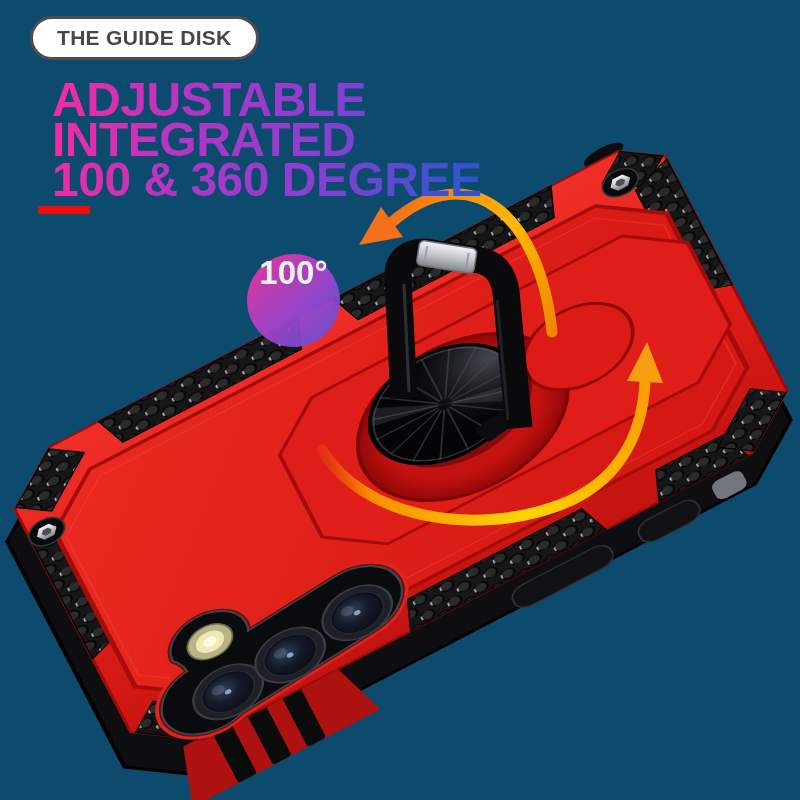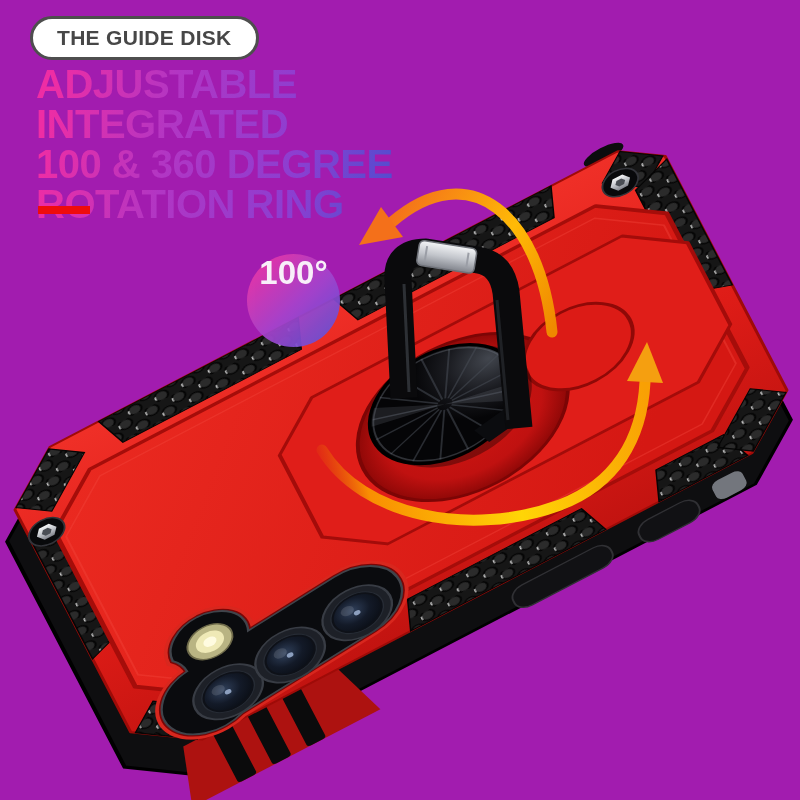--- a/index.html
+++ b/index.html
@@ -1,31 +1,31 @@
 <!DOCTYPE html>
 <html style="--pill-text: #474747; --heading-gradient-start: #ee2da4; --heading-gradient-end: #2f55cd; --underline-red: #ee0c0c; --badge-gradient-start: #ec35a4; --badge-gradient-end: #5d53d8; --case-red: #e2211c; --case-shadow-red: #9a0a08; --mesh-black: #161616; --arrow-orange: #f4711a; --arrow-yellow: #ffd506;"><head>
 <meta charset="utf-8">
 <style>
   html,body{margin:0;padding:0;}
   body{font-family:"Liberation Sans","DejaVu Sans",sans-serif;background:#fff;}
-  .stage{position:relative;width:800px;height:800px;background:#a21caf;overflow:hidden;}
+  .stage{position:relative;width:800px;height:800px;background:#0c4a6e;overflow:hidden;}
 
   .pill{
     position:absolute;left:30px;top:16px;height:44px;padding:0 24px;
     border:3px solid #4e4e4e;border-radius:24px;
     display:flex;align-items:center;justify-content:center;
     background:#fff;box-sizing:border-box;
   }
   .pill span{
     font-size:21px;font-weight:bold;color:var(--pill-text,#474747);letter-spacing:.3px;white-space:nowrap;
   }
 
   .headline{
-    position:absolute;left:36px;top:64px;margin:0;width:460px;
-    font-size:40px;line-height:40px;font-weight:bold;letter-spacing:-.5px;
+    position:absolute;left:36px;top:64px;margin:16px;width:460px;
+    font-size:48px;line-height:40px;font-weight:bold;letter-spacing:-.5px;
     background-image:linear-gradient(100deg,
       var(--heading-gradient-start,#ee2da4) 4%,
       #b136c4 30%,
       #8a3fd1 58%,
       var(--heading-gradient-end,#2f55cd) 90%);
     -webkit-background-clip:text;background-clip:text;
     -webkit-text-fill-color:transparent;color:transparent;
   }
   .headline span{display:block;}
 
@@ -247,21 +247,20 @@
     </g>
   </svg>
 
   <div class="pill">
     <span>THE GUIDE DISK</span>
   </div>
 
   <h1 class="headline">
     <span>ADJUSTABLE INTEGRATED</span>
     <span>100 &amp; 360 DEGREE</span>
-    <span>ROTATION RING</span>
   </h1>
 
   <div class="dash"></div>
 
   <div class="angle-badge badge-100">
     <span>100°</span>
   </div>
 
 </div>
 

